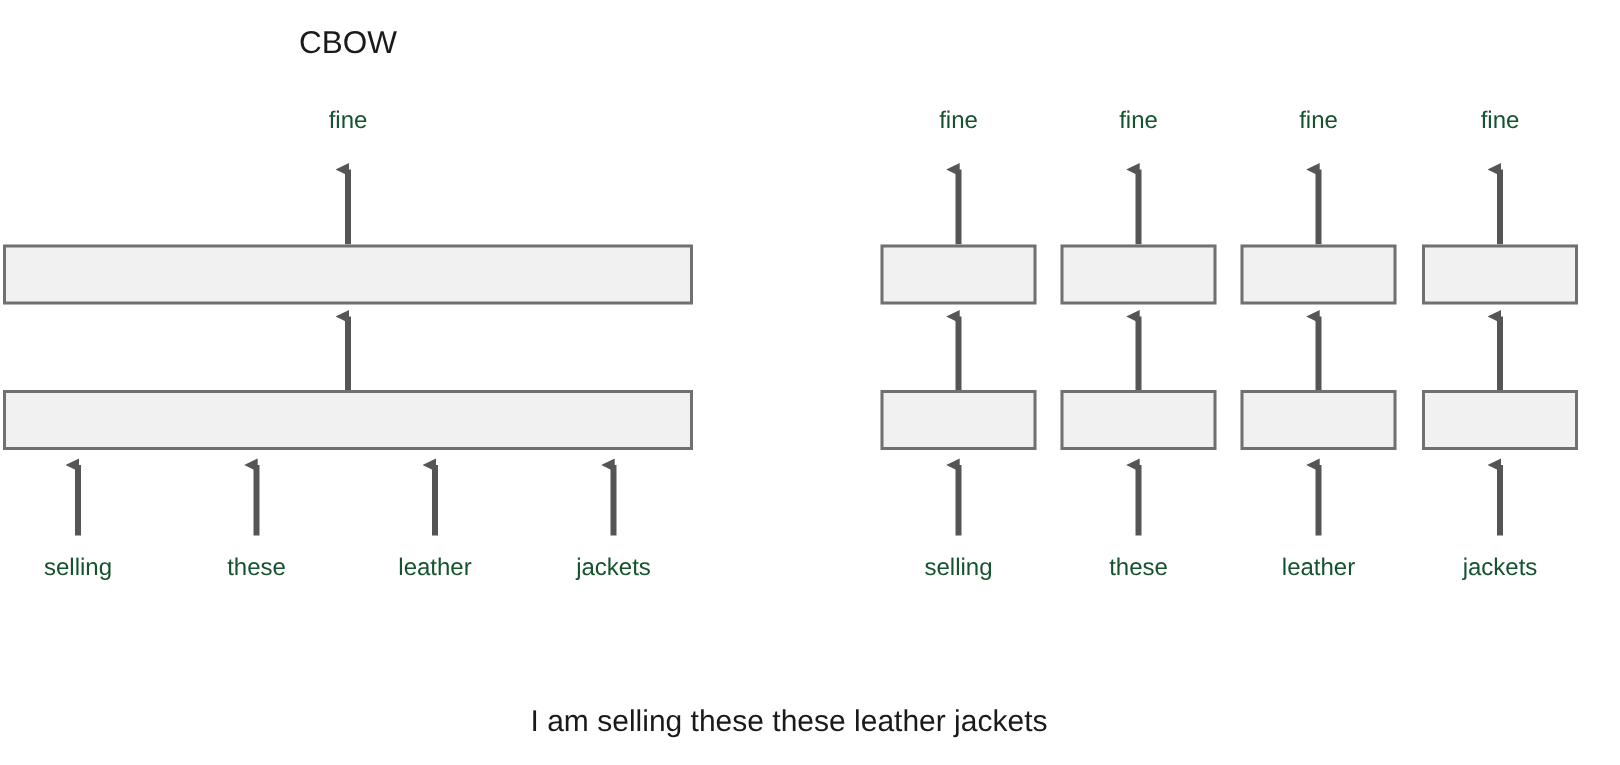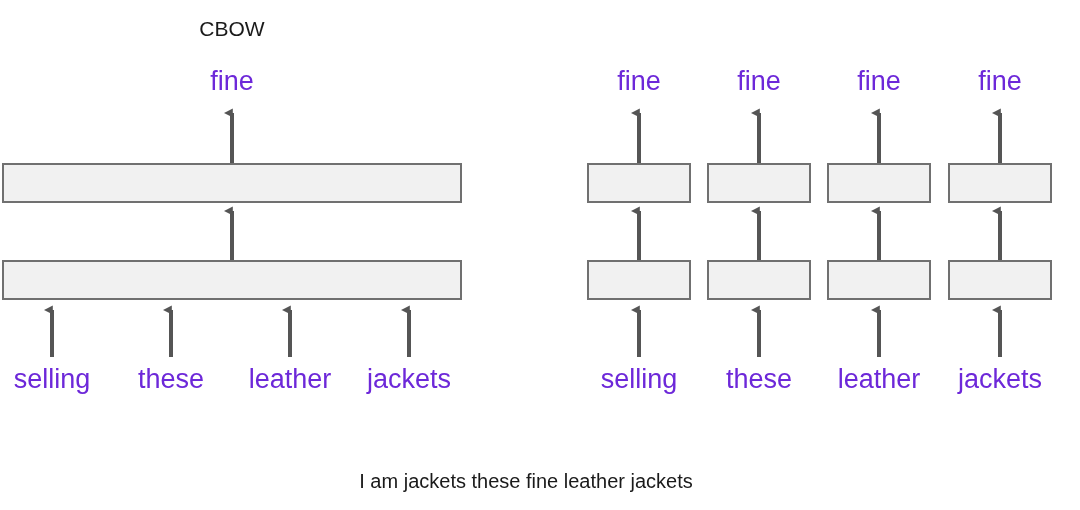--- a/index.html
+++ b/index.html
@@ -31,23 +31,23 @@
     font-size: 21px;
     line-height: 21px;
     color: #1a1a1a;
     white-space: nowrap;
     transform: translateX(-50%);
     text-align: center;
   }
 
   .word-label {
     position: absolute;
-    font-size: 27px;
+    font-size: 16px;
     line-height: 20px;
-    color: #6d28d9;
+    color: #14532d;
     white-space: nowrap;
     transform: translateX(-50%);
     text-align: center;
   }
 
   .caption {
     position: absolute;
     font-size: 20px;
     line-height: 20px;
     color: #1a1a1a;
@@ -138,15 +138,15 @@
   <div class="layer-box" style="left:587px; top:260px; width:104px; height:40px;"></div>
   <div class="layer-box" style="left:707px; top:260px; width:104px; height:40px;"></div>
   <div class="layer-box" style="left:827px; top:260px; width:104px; height:40px;"></div>
   <div class="layer-box" style="left:948px; top:260px; width:104px; height:40px;"></div>
 
   <div class="word-label" style="left:639px; top:369px;">selling</div>
   <div class="word-label" style="left:759px; top:369px;">these</div>
   <div class="word-label" style="left:879px; top:369px;">leather</div>
   <div class="word-label" style="left:1000px; top:369px;">jackets</div>
 
-  <div class="caption" style="left:526px; top:471px;">I am jackets these fine leather jackets</div>
+  <div class="caption" style="left:526px; top:471px;">I am selling these these leather jackets</div>
 
 </div>
 
 </body></html>

